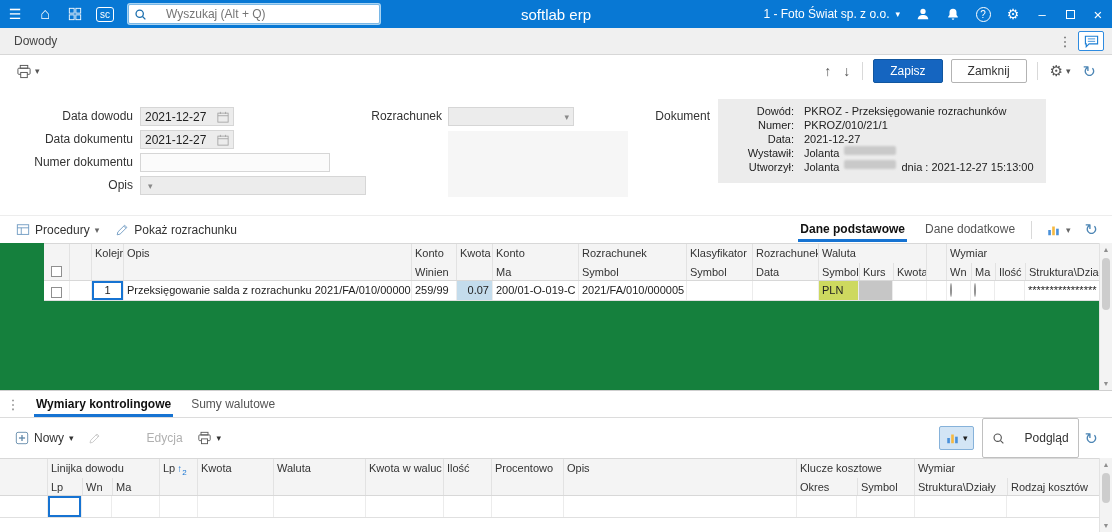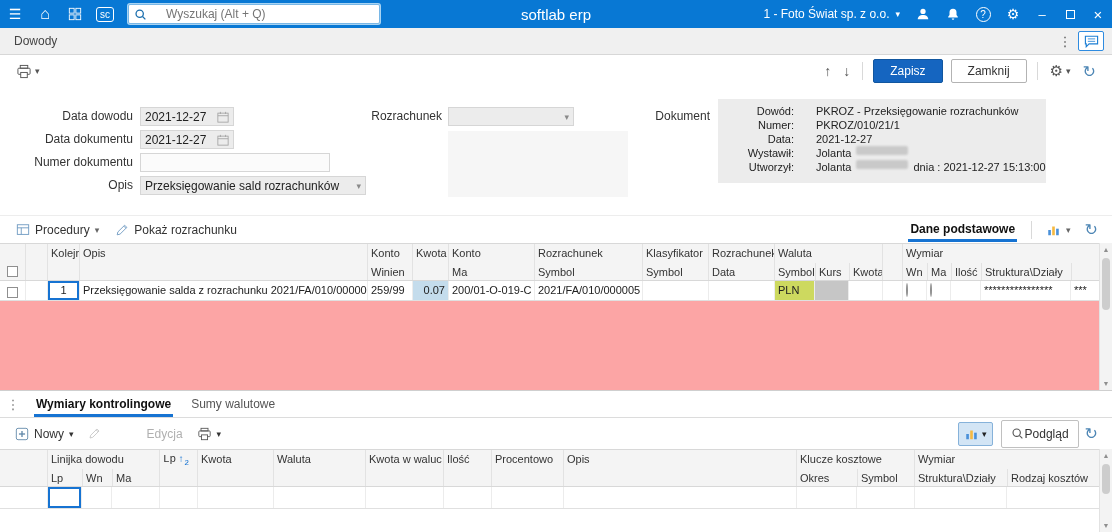--- a/index.html
+++ b/index.html
@@ -50,34 +50,34 @@
   .field { position:absolute; height:19px; border:1px solid #d6d6d6; background:#ececec; display:flex;
            align-items:center; padding:0 4px; color:#222; }
   .field.plain { background:#fbfbfb; }
   .field .val { flex:1; white-space:nowrap; overflow:hidden; }
   .field .dd { color:#8a8a8a; font-size:9px; margin-left:3px; }
   .klabel { position:absolute; text-align:right; color:#333; line-height:19px; }
   .kontr-box { position:absolute; left:448px; top:44px; width:180px; height:66px; background:#f6f6f6; }
   .docpanel { position:absolute; left:718px; top:12px; width:328px; height:84px; background:#ececec;
               font-size:11px; padding-top:5px; color:#222; }
   .docrow { display:flex; line-height:14px; }
-  .docrow .k { width:76px; text-align:right; margin-right:22px; white-space:pre; }
+  .docrow .k { width:76px; text-align:right; margin-right:10px; white-space:pre; }
   .redact { display:inline-block; width:52px; height:9px; background:#c9c9c9; border-radius:2px; margin:0 5px; filter:blur(1px); }
 
   
   .gridbar { flex:0 0 28px; background:#fff; border-top:1px solid #ededed; display:flex; align-items:center; padding:0 8px; }
   .gb-btn { display:flex; align-items:center; gap:5px; padding:0 8px; font-size:12px; color:#333; cursor:pointer; height:24px; }
   .gb-btn .chev { color:#666; }
   .gridbar .spacer { flex:1; }
   .gtab { font-size:12px; color:#555; padding:4px 10px 5px; cursor:pointer; position:relative; }
   .gtab.active { color:#111; font-weight:bold; }
   .gtab.active::after { content:""; position:absolute; left:8px; right:8px; bottom:-1px; height:3px; background:#1673d2; }
 
   
-  .maingrid { flex:1; position:relative; background:#fca5a5; overflow:hidden; }
+  .maingrid { flex:1; position:relative; background:#15803d; overflow:hidden;padding-left:44px; }
   .gh { display:flex; background:#f4f4f4; border-top:1px solid #d8d8d8; border-bottom:1px solid #d8d8d8;
         height:38px; font-size:11px; color:#333; padding-right:13px; }
   .gh .cell { border-right:1px solid #e2e2e2; overflow:hidden; }
   .gh .t, .gh .b { height:19px; line-height:19px; padding:0 3px; white-space:nowrap; overflow:hidden; }
   .gh .sub { display:flex; height:19px; }
   .gh .sub span { line-height:19px; padding:0 3px; border-left:1px solid #e2e2e2; white-space:nowrap; overflow:hidden; }
   .gh .sub span:first-child { border-left:none; }
   .gr { display:flex; height:20px; border-bottom:1px solid #e0e0e0; font-size:11px; background:#fff; padding-right:13px; }
   .gr .cell { border-right:1px solid #ececec; line-height:19px; padding:0 3px; white-space:nowrap; overflow:hidden; }
   .sel { box-shadow:inset 0 0 0 2px #1673d2; background:#fff; }
@@ -107,26 +107,26 @@
   
   .bottom { flex:0 0 142px; border-top:1px solid #cfcfcf; display:flex; flex-direction:column; background:#fff; }
   .btabs { flex:0 0 27px; display:flex; align-items:stretch; border-bottom:1px solid #dcdcdc; }
   .drag { width:26px; display:flex; align-items:center; justify-content:center; color:#777; font-size:13px; cursor:grab; }
   .btoolbar { flex:0 0 31px; display:flex; align-items:center; padding:0 8px; }
   .btool { display:flex; align-items:center; gap:5px; padding:0 7px; height:24px; font-size:12px; color:#333; cursor:pointer; }
   .btool.disabled { color:#b0b0b0;gap:46px; }
   .btoolbar .spacer { flex:1; }
   .chartbtn { display:flex; align-items:center; gap:3px; height:24px; padding:0 5px; background:#d3e5f5;
               border:1px solid #86b2da; border-radius:2px; cursor:pointer; }
-  .pvbtn { display:flex; align-items:center; gap:1px; height:28px; padding:0 9px; border:1px solid #c0c0c0;
+  .pvbtn { display:flex; align-items:center; gap:20px; height:40px; padding:0 9px; border:1px solid #c0c0c0;
            border-radius:2px; background:#fff; margin-left:8px; font-size:12px; color:#333; cursor:pointer; }
   .bgrid { position:relative; flex:1; }
   
   .b1{width:48px;flex:none;} .b2{width:34px;flex:none;} .b3{width:30px;flex:none;} .b4{width:48px;flex:none;}
-  .b5{width:38px;flex:none;font-family:Liberation Mono, monospace;} .b6{width:76px;flex:none;} .b7{width:92px;flex:none;} .b8{width:78px;flex:none;}
+  .b5{width:38px;flex:none;} .b6{width:76px;flex:none;} .b7{width:92px;flex:none;} .b8{width:78px;flex:none;}
   .b9{width:48px;flex:none;} .b10{width:72px;flex:none;} .b11{flex:1;}
   .bk{width:118px;flex:none;} .b12{width:60px;flex:none;} .b13{width:58px;flex:none;}
   .bw{width:184px;flex:none;} .b14{width:92px;flex:none;} .b15{width:92px;flex:none;}
   .blin{width:112px;flex:none;}
   .sortn { font-size:8px; vertical-align:sub; color:#1673d2; }
   .sorta { color:#1673d2; font-size:10px; margin-left:2px; }
   .brow { display:flex; height:22px; border-bottom:1px solid #e0e0e0; font-size:11px; padding-right:13px; }
   .brow .cell { border-right:1px solid #ececec; }
 </style>
 </head>
@@ -264,21 +264,20 @@
         </svg>
     </div>
 
     <div class="flabel" style="top:66px;">Numer dokumentu</div>
     <div class="field plain" style="left:140px;top:66px;width:190px;">
       <span class="val"></span>
     </div>
 
     <div class="flabel" style="top:89px;">Opis</div>
     <div class="field" style="left:140px;top:89px;width:226px;">
-      <span class="val">Przeksięgowanie sald rozrachunków</span>
       <span class="dd">▾</span>
     </div>
 
     <div class="klabel" style="left:330px;top:20px;width:112px;">Rozrachunek</div>
     <div class="field" style="left:448px;top:20px;width:126px;">
       <span class="val"></span>
       <span class="dd">▾</span>
     </div>
     <div class="kontr-box"></div>
 
@@ -322,20 +321,21 @@
     </div>
     <div class="gb-btn">
       <svg width="14" height="14" viewBox="0 0 16 16">
           <path d="M2.5 13.5l.8-3.3 7.7-7.7 2.5 2.5-7.7 7.7z" fill="none" stroke="#6a97c0"></path>
           <line x1="10" y1="3.5" x2="12.5" y2="6" stroke="#6a97c0"></line>
         </svg>
       <span>Pokaż rozrachunku</span>
     </div>
     <div class="spacer"></div>
     <div class="gtab active">Dane podstawowe</div>
+    <div class="gtab">Dane dodatkowe</div>
     <div class="vsep"></div>
     <div class="gb-btn">
       <svg width="15" height="14" viewBox="0 0 16 16">
           <rect x="2" y="8" width="3" height="6" fill="#4a90d9"></rect>
           <rect x="6.5" y="4" width="3" height="10" fill="#f5b942"></rect>
           <rect x="11" y="6.5" width="3" height="7.5" fill="#4a90d9"></rect>
         </svg>
       <span class="chev">▾</span>
     </div>
     <div class="tool refresh">

